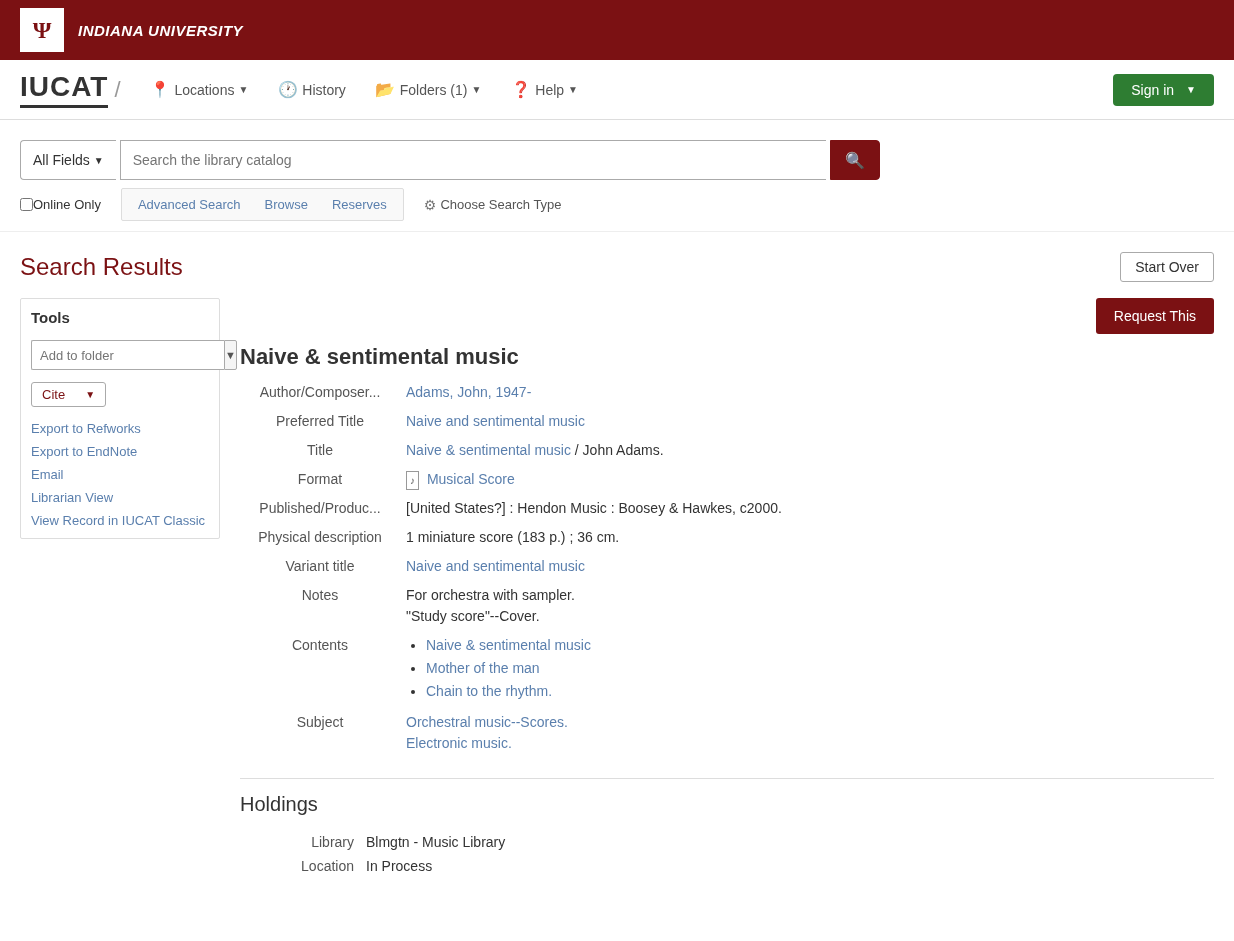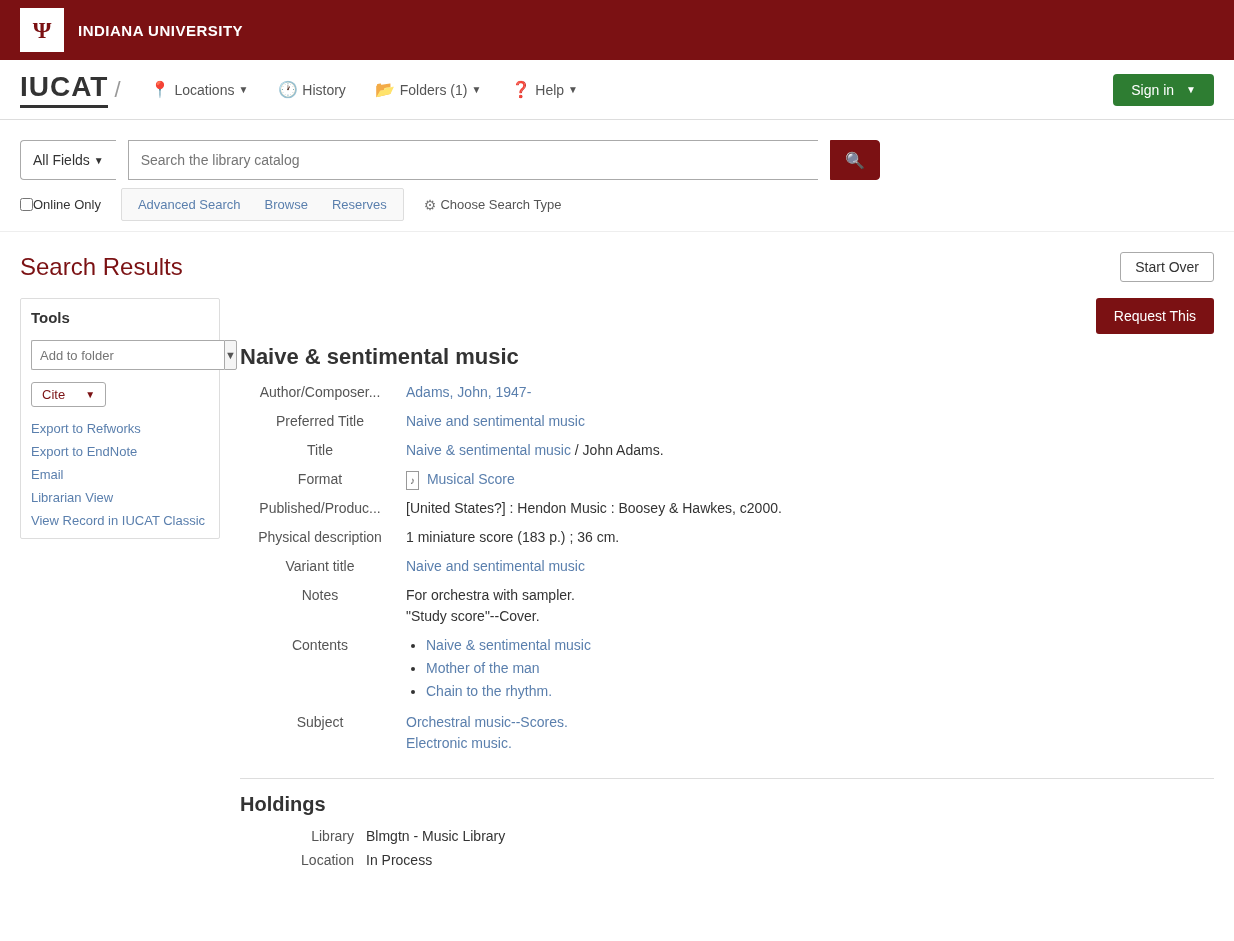--- a/index.html
+++ b/index.html
@@ -28,20 +28,21 @@
       color: #7b1113;
       font-size: 24px;
       font-weight: bold;
       font-family: serif;
     }
     .university-name {
       font-size: 15px;
       font-weight: bold;
       letter-spacing: 0.5px;
       color: white;
+      font-style: italic;
     }
 
     
     .nav-bar {
       display: flex;
       align-items: center;
       padding: 10px 20px;
       border-bottom: 1px solid #ddd;
       height: 60px;
       background: #fff;
@@ -93,21 +94,21 @@
 
     
     .search-area {
       padding: 20px 20px 10px;
       background: #fff;
       border-bottom: 1px solid #eee;
     }
     .search-row {
       display: flex;
       align-items: flex-start;
-      gap: 12px;
+      gap: 4px;
       max-width: 860px;
     }
     .search-type-btn {
       background: #fff;
       border: 1px solid #aaa;
       border-right: none;
       padding: 8px 12px;
       font-size: 14px;
       cursor: pointer;
       display: flex;
@@ -332,25 +333,25 @@
       padding-left: 20px;
       margin: 0;
     }
     .bullet-list li {
       margin-bottom: 2px;
     }
 
     
     .holdings-title {
       font-size: 20px;
-      font-weight: bold;
+      font-weight: normal;
       color: #333;
       border-top: 1px solid #ddd;
       padding-top: 14px;
-      margin-bottom: 8px;
+      margin-bottom: 14px;
     }
     .holdings-table {
       width: 100%;
       border-collapse: collapse;
     }
     .holdings-table tr td {
       padding: 4px 6px;
       vertical-align: top;
       font-size: 14px;
     }

